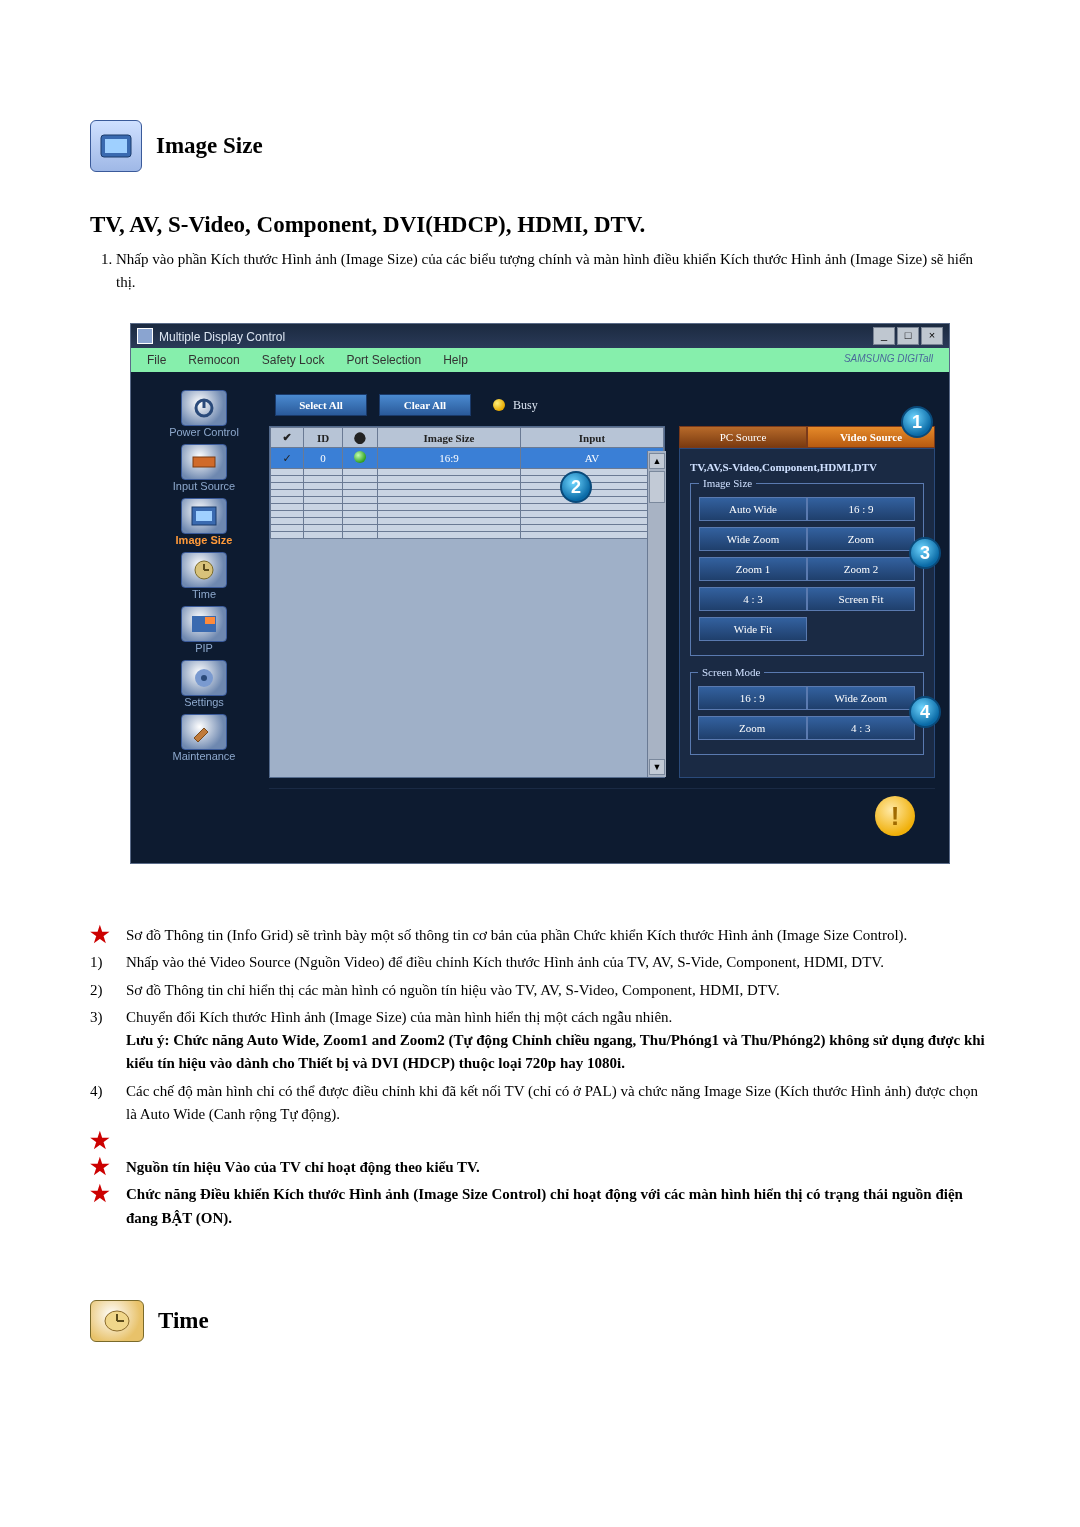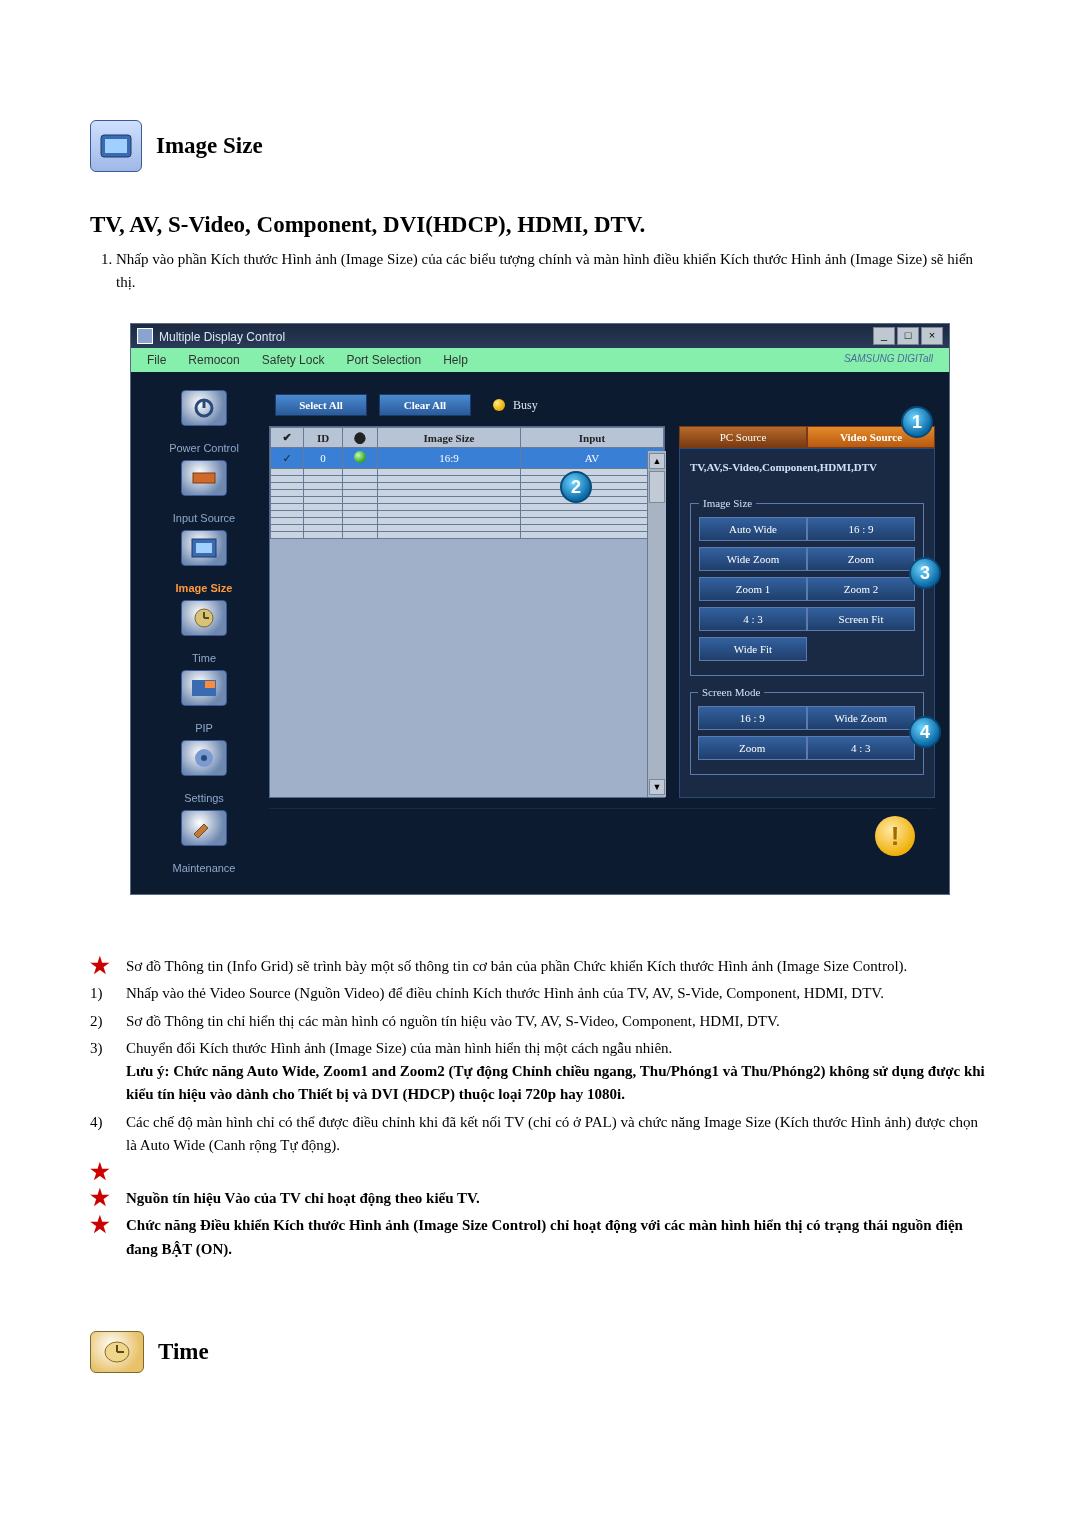--- a/index.html
+++ b/index.html
@@ -15,21 +15,21 @@
   .win{border:1px solid #5a6b88;background:#2a3a58;}
   .titlebar{display:flex;align-items:center;justify-content:space-between;background:linear-gradient(#1b2a40,#2a3a58);padding:3px 6px;color:#dde6f2;font-family:Tahoma,Arial,sans-serif;font-size:12px;}
   .titlebar-left{display:flex;align-items:flex-end;gap:6px;}
   .titlebar-ico{width:14px;height:14px;background:#8aa4d0;border:1px solid #fff;}
   .win-btns{display:flex;gap:2px;}
   .win-btn{width:20px;height:16px;background:#bfc7d0;border:1px solid #7a8494;font:11px/14px Arial;text-align:center;color:#000;}
   .menubar{display:flex;gap:2px;background:#86efac;padding:3px 6px;font-family:Tahoma,Arial,sans-serif;font-size:12px;color:#333;}
   .menubar span{padding:2px 10px;}
   .client{display:flex;background:#0d1b30;padding:18px 14px 20px 14px;}
   .sidebar{width:118px;display:flex;flex-direction:column;gap:6px;font-family:Tahoma,Arial,sans-serif;color:#8da8cc;font-size:11px;}
-  .sb-item{display:flex;flex-direction:column;align-items:center;gap:16px;}
+  .sb-item{display:flex;flex-direction:column;align-items:center;gap:0;}
   .sb-ico{width:44px;height:34px;border-radius:4px;display:flex;align-items:center;justify-content:center;background:radial-gradient(circle at 40% 35%,#ffffff,#6e88b0 70%);border:1px solid #3a5a9a;}
   .sb-ico svg{display:block;}
   .sb-label{text-align:center;}
   .sb-item.active .sb-label{color:#ff9a3a;font-weight:bold;}
   .mainpane{flex:1;padding-left:6px;}
   .topbar{display:flex;align-items:center;gap:12px;padding:4px 6px 10px 6px;}
   .tb-btn{min-width:70px;height:20px;padding:0 10px;font:bold 11px/20px Tahoma;color:#fff;background:linear-gradient(#4a8ad0,#2a5a9a);border:1px solid #1a3a6a;text-align:center;}
   .busy{display:flex;align-items:center;gap:8px;font:12px Tahoma;color:#dde6f2;margin-left:10px;}
   .busy-dot{width:12px;height:12px;border-radius:50%;background:radial-gradient(circle at 35% 35%,#ffef7a,#e7a900 70%);}
   .midrow{display:flex;gap:14px;}
@@ -47,21 +47,21 @@
   .grid tr.sel .dot{background:radial-gradient(circle at 35% 35%,#c2ffb0,#2fa020 70%);}
   .grid tr td.sz,.grid tr td.inp{min-width:90px;}
   .grid-scroll{position:absolute;right:-2px;top:24px;bottom:0;width:18px;background:#a8b3c4;border-left:1px solid #6a7a94;display:flex;flex-direction:column;justify-content:space-between;align-items:center;padding:2px 0;}
   .grid-scroll .arw{width:14px;height:14px;background:#c2cad6;border:1px solid #7a889c;font:9px/14px Arial;text-align:center;}
   .grid-scroll .thumb{width:14px;height:30px;background:#c2cad6;border:1px solid #7a889c;margin-top:2px;}
   .rpanel{width:256px;position:relative;}
   .tabs{display:flex;}
   .tab{flex:1;font:11px Tahoma;text-align:center;padding:4px 0;color:#fff;border:1px solid #7a3a1a;background:linear-gradient(#b76a2a,#7a3a10);}
   .tab.active{background:linear-gradient(#e58a2a,#b75a10);font-weight:bold;}
   .rp-body{background:#1a2a44;border:1px solid #2a4a7a;padding:8px 10px 12px 10px;font:11px Tahoma;color:#cfe0ff;}
-  .rp-line{color:#cfe0ff;margin:4px 0 24px 0;font-weight:bold;}
+  .rp-line{color:#cfe0ff;margin:4px 0 4px 0;font-weight:bold;}
   fieldset.fs{border:1px solid #5a7ab0;margin:0 0 10px 0;padding:8px;position:relative;}
   fieldset.fs legend{color:#cfe0ff;padding:0 4px;font-size:11px;}
   .btnrow{display:flex;margin-bottom:6px;}
   .rp-btn{flex:1;height:22px;font:11px/22px Tahoma;color:#fff;text-align:center;background:linear-gradient(#33619f,#1f3f6c);border:1px solid #5a7ab0;}
   .status{background:#0d1b30;margin-top:10px;height:54px;display:flex;justify-content:flex-end;align-items:center;padding:0 20px;border-top:1px solid #1a2a44;}
   .status-ico{width:40px;height:40px;border-radius:50%;background:radial-gradient(circle at 40% 35%,#ffe9a6,#f0b00a 70%);display:flex;align-items:center;justify-content:center;color:#a06a00;font:bold 26px Arial;}
   .callout{position:absolute;width:28px;height:28px;border-radius:50%;background:radial-gradient(circle at 40% 35%,#6fd6ff,#0a6aa6 70%);border:2px solid #0a4a7a;color:#fff;font:bold 18px/28px Arial;text-align:center;z-index:5;}
   .notes{font-size:15px;line-height:1.55;}
   .notes .row{display:flex;align-items:flex-start;gap:10px;margin:4px 0;}
   .notes .mk{min-width:26px;color:#c00;font-size:22px;line-height:22px;font-weight:bold;}

